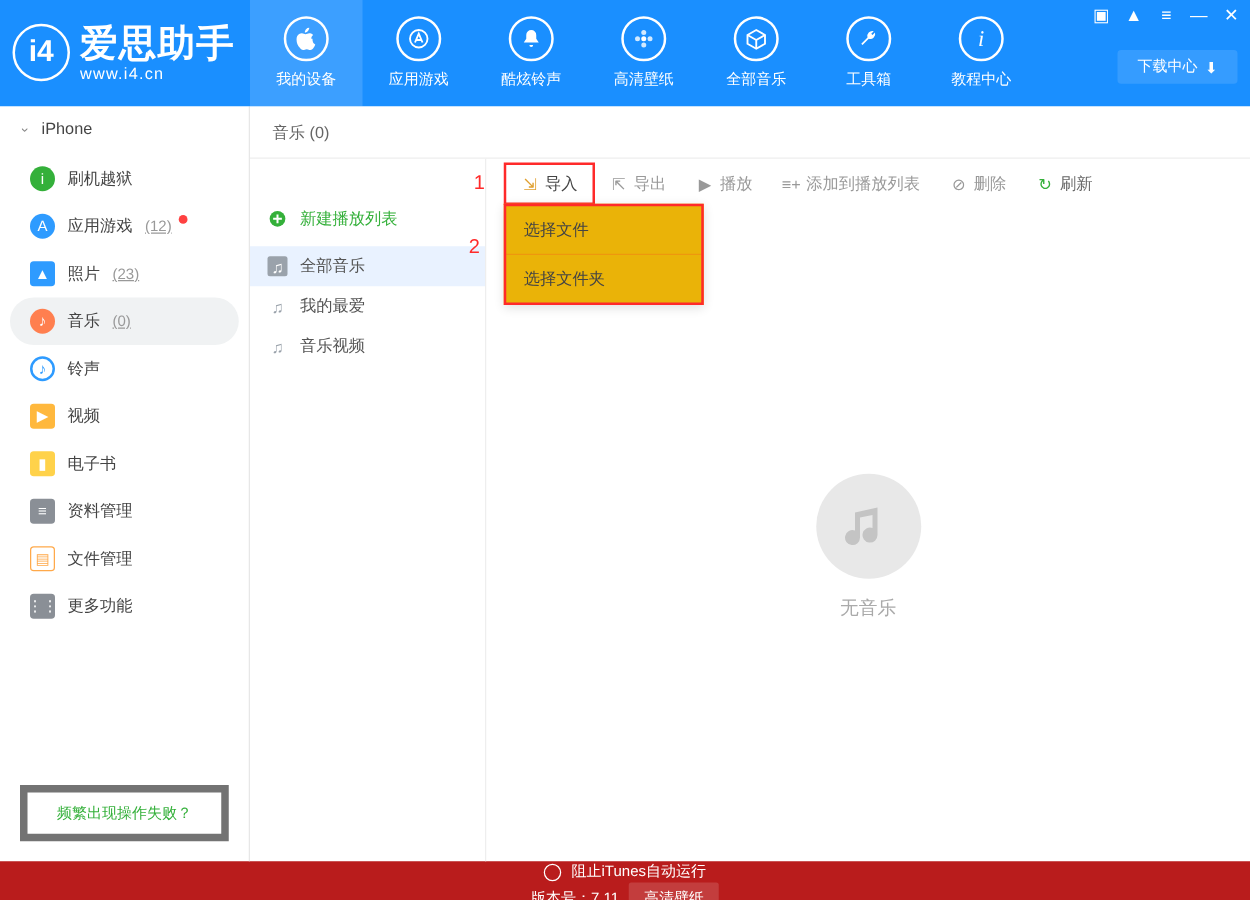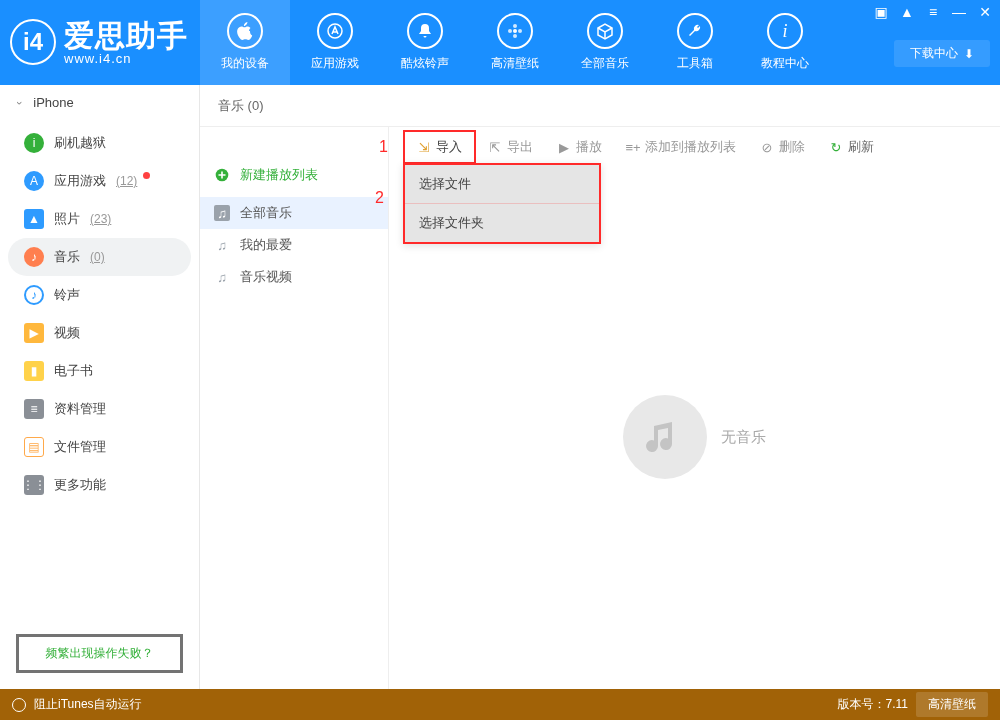--- a/index.html
+++ b/index.html
@@ -28,50 +28,50 @@
 .sidebar { width: 200px; border-right: 1px solid #e7e7e7; display: flex; flex-direction: column; }
 .device-head { padding: 10px 16px 10px 18px; font-size: 13px; color: #444; cursor: pointer; }
 .device-head .chev { display:inline-block; transform: rotate(90deg); margin-right: 8px; font-size: 11px; color:#888;}
 .side-list { flex: 1; padding-top: 4px; }
 .side-item { height: 38px; display: flex; align-items: center; padding-left: 24px; gap: 10px; cursor: pointer; color: #444; position: relative; }
 .side-item.selected { background: #f0f2f3; border-radius: 19px; margin: 0 8px; padding-left: 16px; }
 .side-count { color: #999; font-size: 12px; text-decoration: underline; }
 .side-badge { width: 7px; height: 7px; border-radius: 50%; background: #ff4141; position: relative; top: -6px; left: -4px; }
 .side-ico { width: 20px; height: 20px; border-radius: 50%; display:flex; align-items:center; justify-content:center; color:#fff; font-size:12px; }
 .side-ico.square { border-radius: 3px; }
-.faq-box { margin: 10px 16px 16px; border: 3px solid #737373; color: #34b03a; text-align: center; padding: 8px 6px; font-size: 12px; cursor: pointer; }
+.faq-box { margin: 10px 16px 16px; border: 6px solid #737373; color: #34b03a; text-align: center; padding: 8px 6px; font-size: 12px; cursor: pointer; }
 
 
 .main { flex: 1; display: flex; flex-direction: column; }
 .main-header { height: 42px; border-bottom: 1px solid #eee; display: flex; align-items: center; padding-left: 18px; font-size: 13px; color: #666; }
 .sub-wrap { display: flex; flex: 1; }
 .sub-sidebar { width: 188px; padding-top: 6px; }
 .sub-item { height: 32px; display: flex; align-items: center; gap: 10px; padding-left: 14px; color: #555; cursor: pointer; font-size: 13px; }
 .sub-item.new { color: #34b03a; margin-top: 26px; }
 .sub-item.active { background: #e9f2ff; }
 .sub-ico { width: 16px; height: 16px; display:flex; align-items:center; justify-content:center; color:#9aa2ab; font-size:13px; }
 .sub-item.new .sub-ico{ color:#34b03a; }
 
 .content { flex: 1; border-left: 1px solid #eee; display: flex; flex-direction: column; }
 .toolbar { height: 40px; display: flex; align-items: center; padding-left: 14px; gap: 0; position: relative; }
 .tbtn { display: flex; align-items: center; gap: 5px; padding: 6px 12px; color: #999; cursor: pointer; font-size: 13px; }
 .tbtn.enabled { color: #666; }
 .tbtn.import { border: 2px solid #ff2a2a; color: #444; }
 .tbtn .ico { width: 14px; height: 14px; display:inline-flex; align-items:center; justify-content:center; }
 .annot { color: #ff2a2a; font-size: 16px; font-weight: 500; margin-right: 6px; }
 
-.dropdown { position: absolute; left: 14px; top: 36px; width: 198px; border: 2px solid #ff2a2a; background: #e5e5e5; box-shadow: 0 2px 8px rgba(0,0,0,.12); }
+.dropdown { position: absolute; left: 14px; top: 36px; width: 160px; border: 2px solid #ff2a2a; background: #eab308; box-shadow: 0 2px 8px rgba(0,0,0,.12); }
 .dd-item { padding: 10px 14px; font-size: 13px; color: #444; cursor: pointer; }
 .dd-item + .dd-item { border-top: 1px solid rgba(255,42,42,.2); }
 
-.empty { flex: 1; display: flex; flex-direction: row; align-items: center; justify-content: center; gap: 14px; color: #aaa; }
+.empty { flex: 1; display: flex; flex-direction: column; align-items: center; justify-content: center; gap: 14px; color: #aaa; }
 .empty-circle { width: 84px; height: 84px; border-radius: 50%; background: #e8e8e8; display:flex; align-items:center; justify-content:center; color:#c4c4c4; }
 
 
-.footer { height: 31px; background: #a16207; color: #fff; display: flex; align-items: center; padding: 0 12px; font-size: 12px; justify-content: space-between; }
+.footer { height: 31px; background: #b91c1c; color: #fff; display: flex; align-items: center; padding: 0 12px; font-size: 12px; justify-content: space-between; flex-direction: column; }
 .footer .left, .footer .right { display:flex; align-items:center; gap:8px; }
 .check-btn { background: rgba(255,255,255,.15); padding: 4px 12px; border-radius: 2px; cursor:pointer; }
 
 svg { display:block; }
 </style>
 </head>
 <body>
 
 <div class="header">
   <div class="logo-box">

